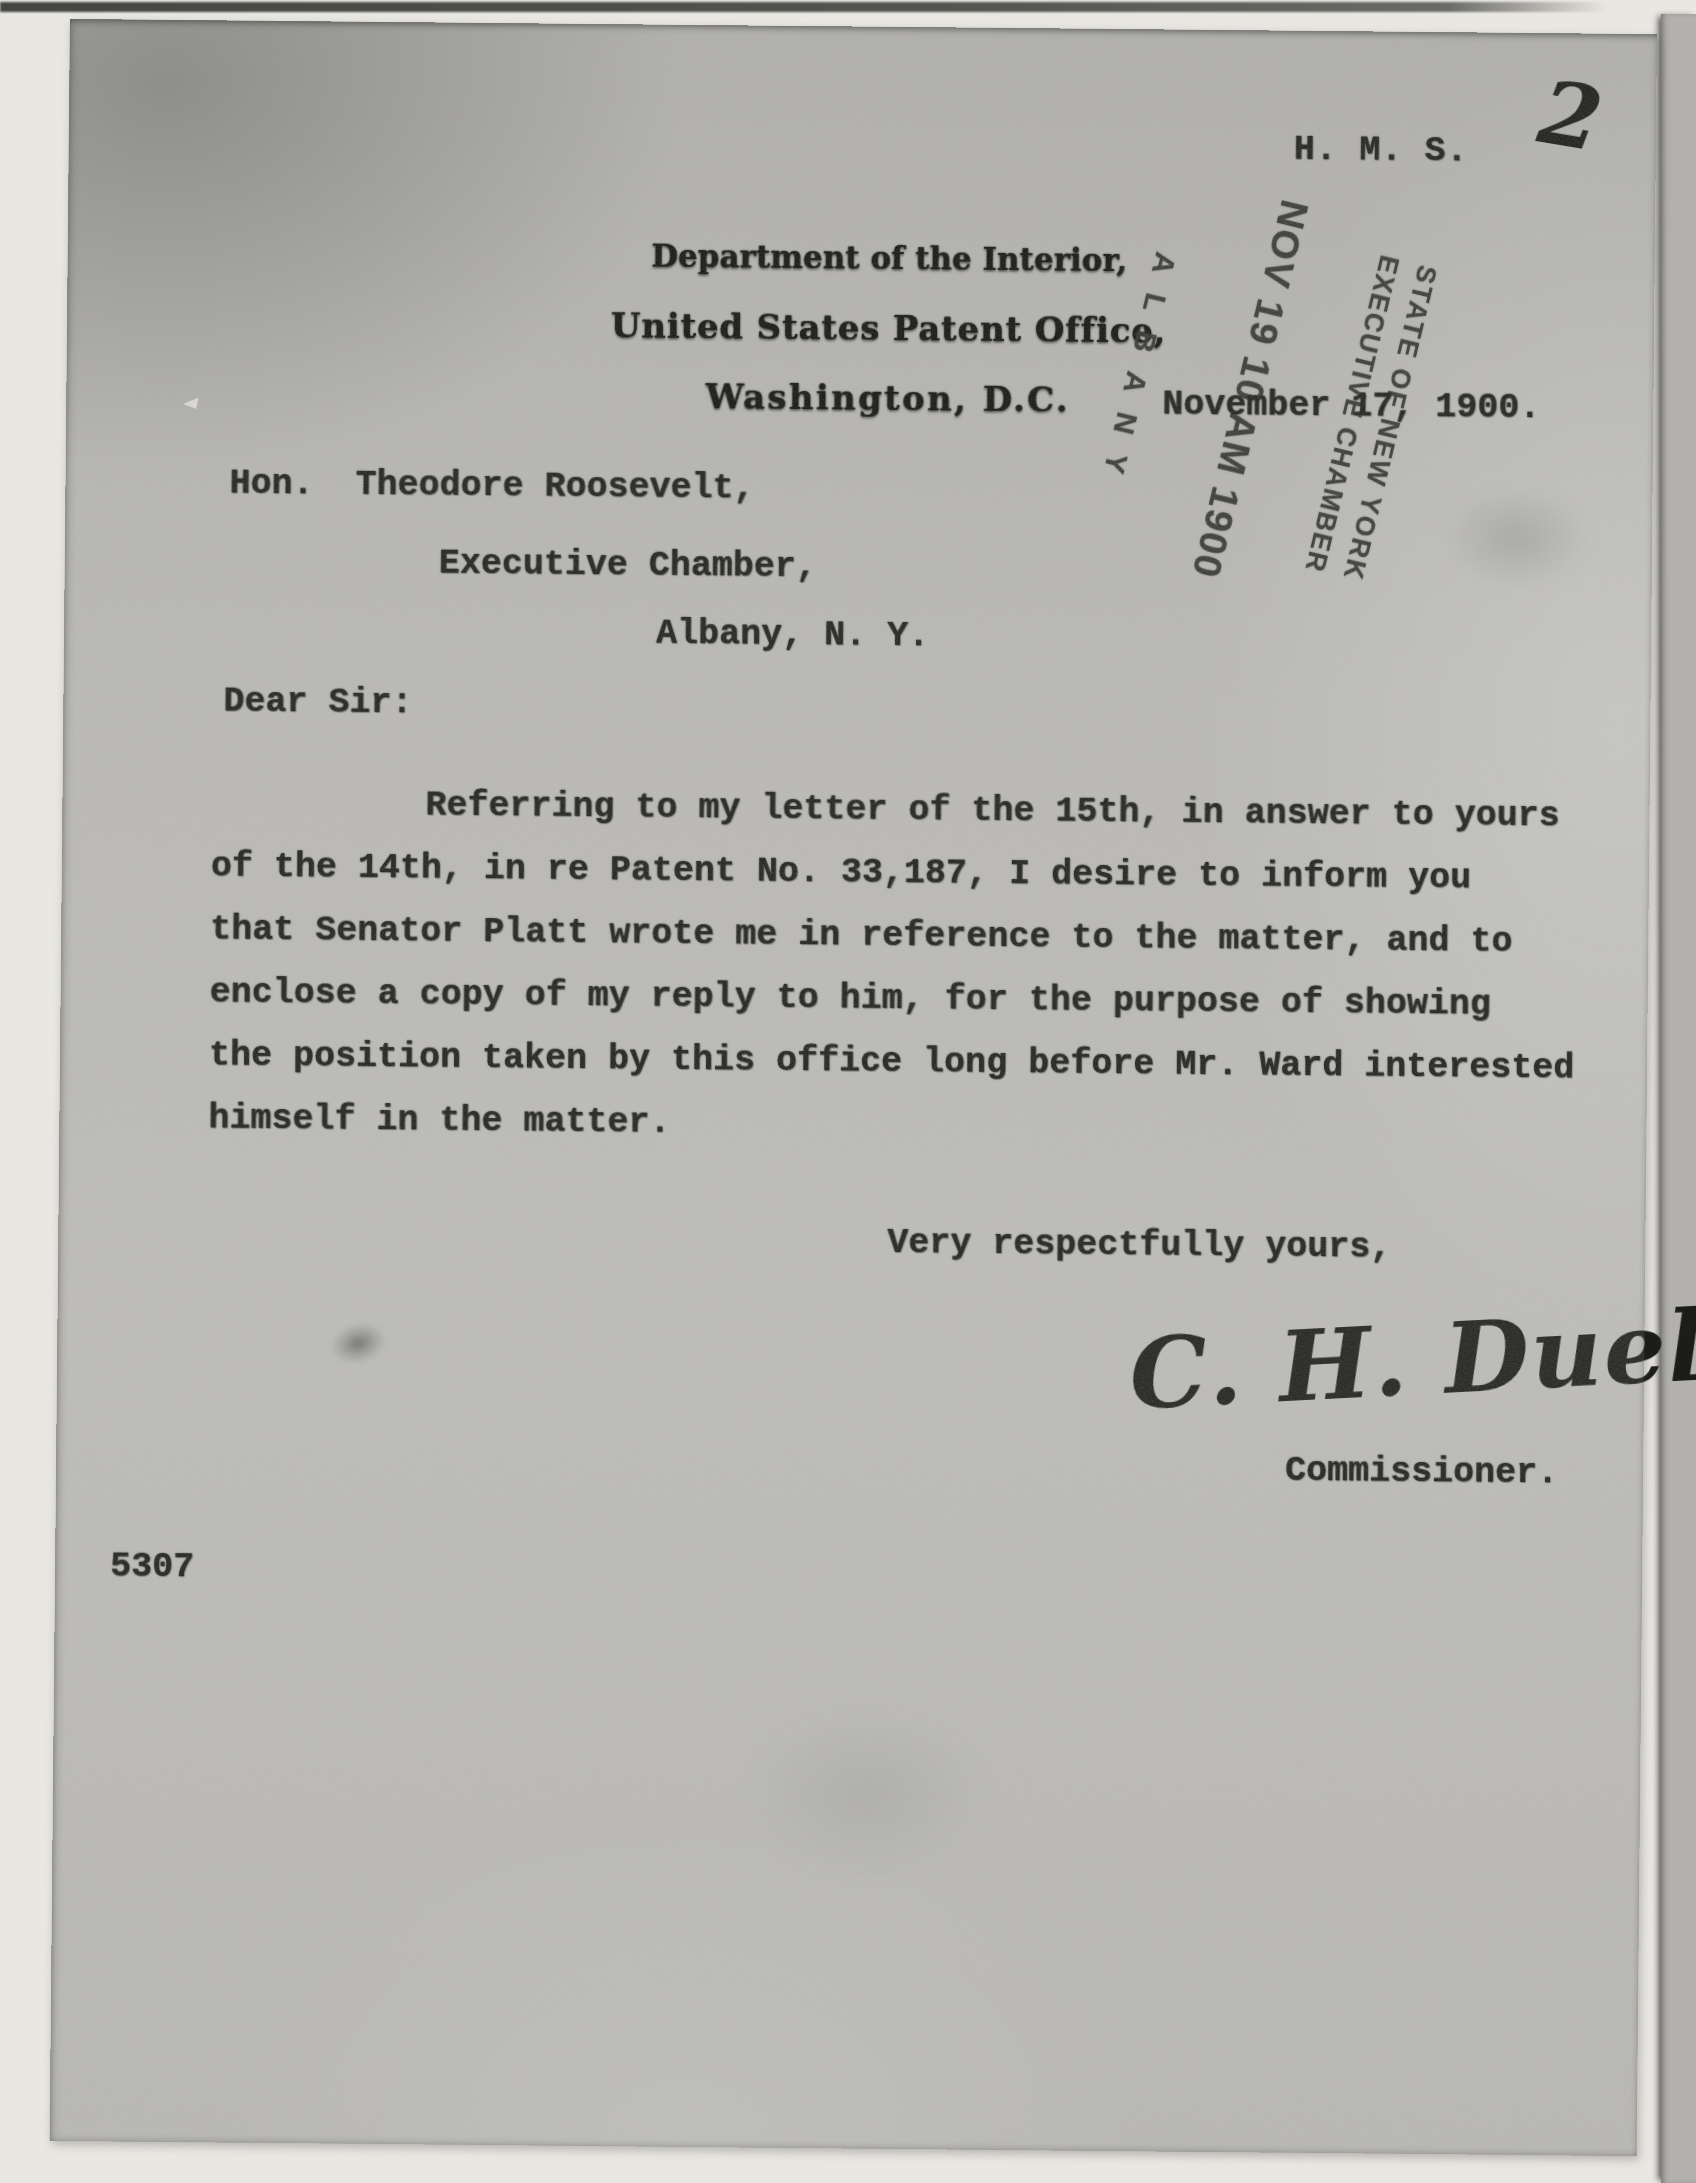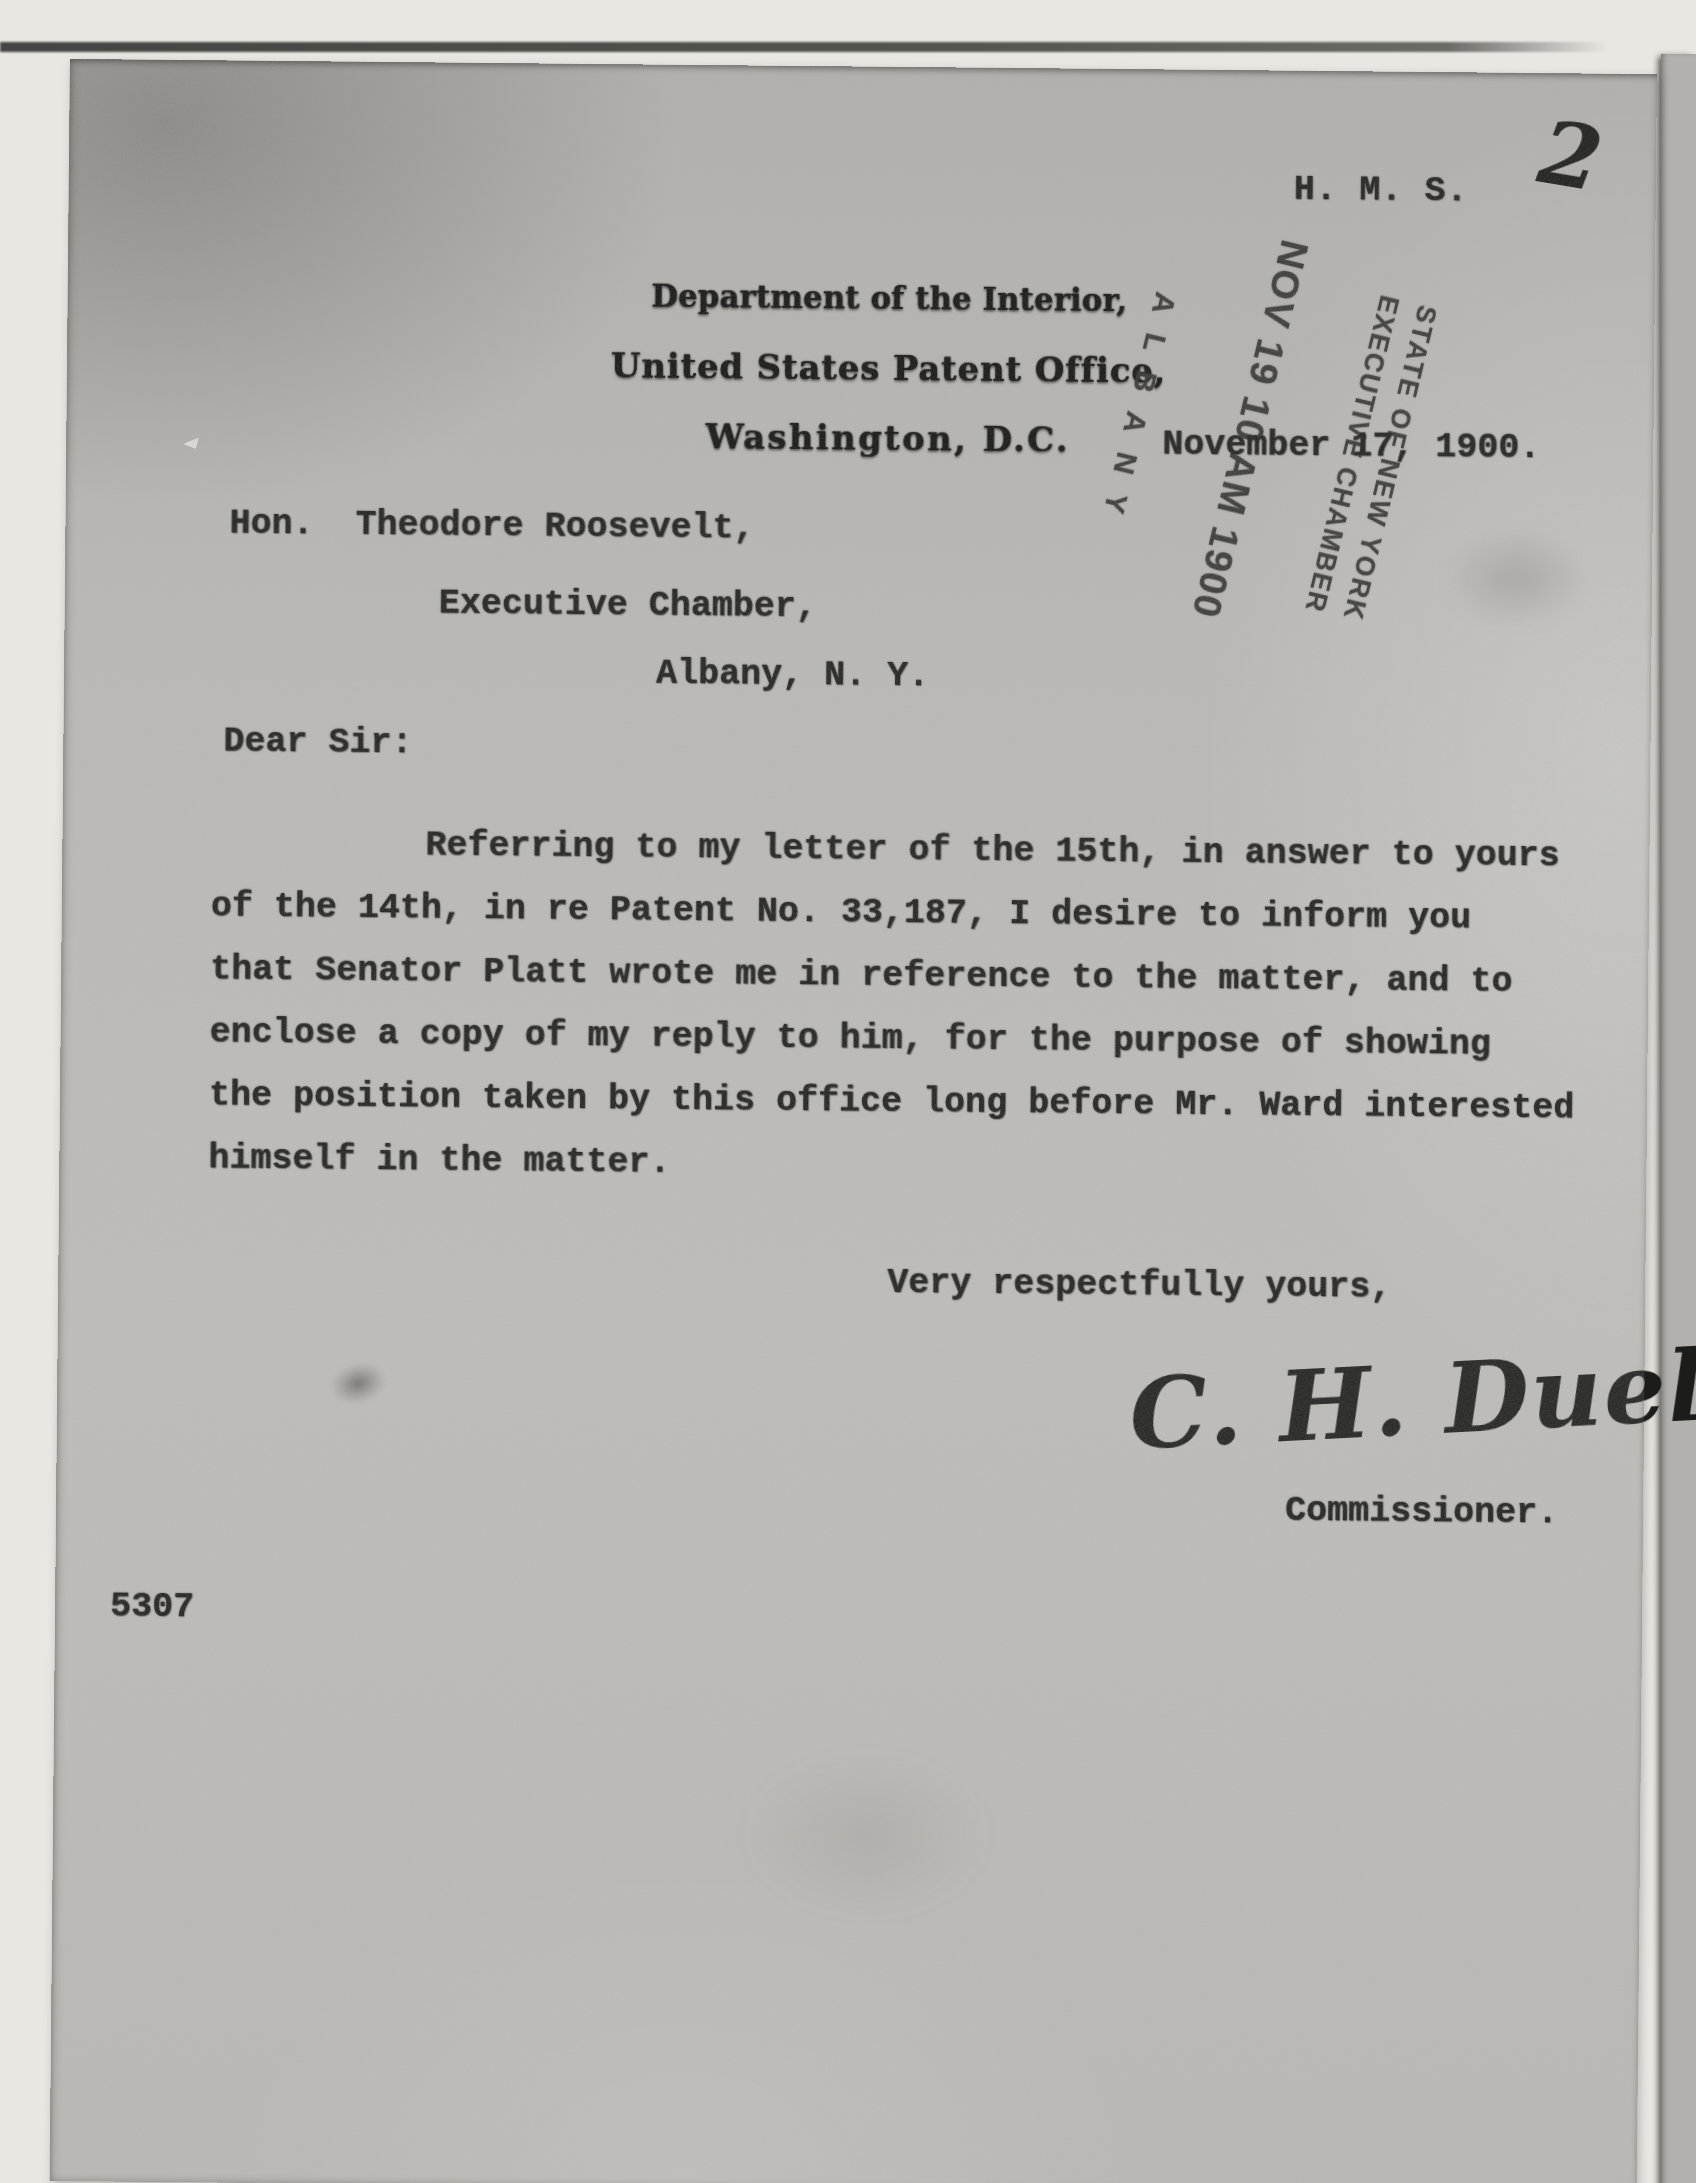--- a/index.html
+++ b/index.html
@@ -9,21 +9,20 @@
     height: 2183px;
     background: #e9e7e2;
     overflow: hidden;
     font-family: "Liberation Sans", sans-serif;
   }
   .scan {
     position: absolute;
     inset: 0;
     width: 1697px;
     height: 1953px;
-    margin-top: 40px;
   }
   
   .top-edge-line {
     position: absolute;
     left: 0; top: 1.6px;
     width: 1608px; height: 10.2px;
     background: linear-gradient(90deg, #454543 0%, #545450 60%, #6a6a66 90%, rgba(120,120,116,0) 100%);
     filter: blur(0.8px);
   }
   

